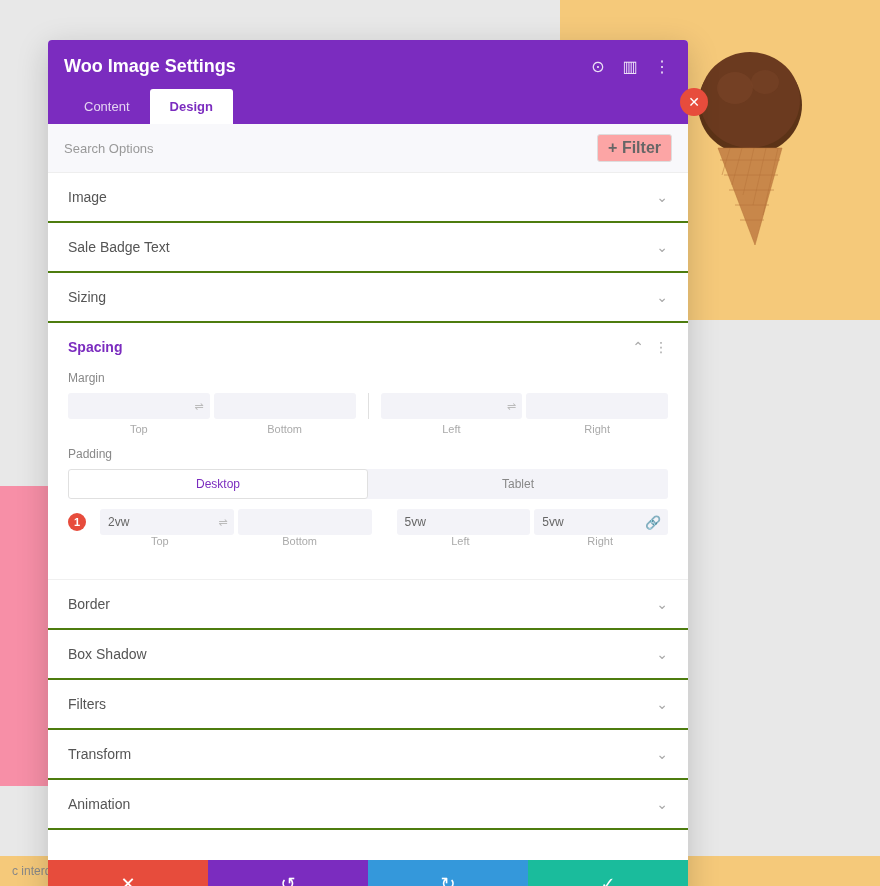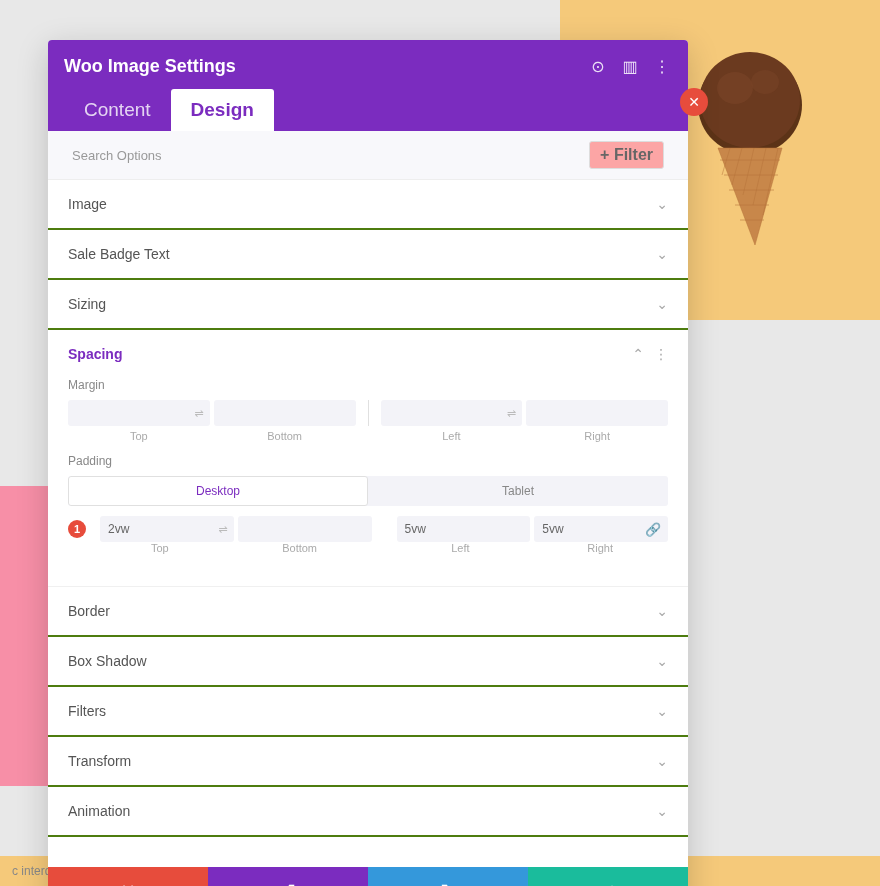--- a/index.html
+++ b/index.html
@@ -115,36 +115,36 @@
       cursor: pointer;
     }
 
     
     .panel-tabs {
       display: flex;
       gap: 0;
     }
     .tab {
       padding: 10px 20px;
-      font-size: 19px;
+      font-size: 13px;
       cursor: pointer;
       border-radius: 3px 3px 0 0;
       color: rgba(255,255,255,0.8);
       transition: background 0.15s;
     }
     .tab.active {
       background: #fff;
       color: #7b2cbf;
       font-weight: 600;
     }
 
     
     .search-bar {
       background: #f8f8fb;
-      padding: 10px 24px;
+      padding: 10px 16px;
       display: flex;
       align-items: center;
       justify-content: space-between;
       border-bottom: 1px solid #eee;
     }
     .search-text {
       font-size: 13px;
       color: #999;
     }
     .filter-btn {

